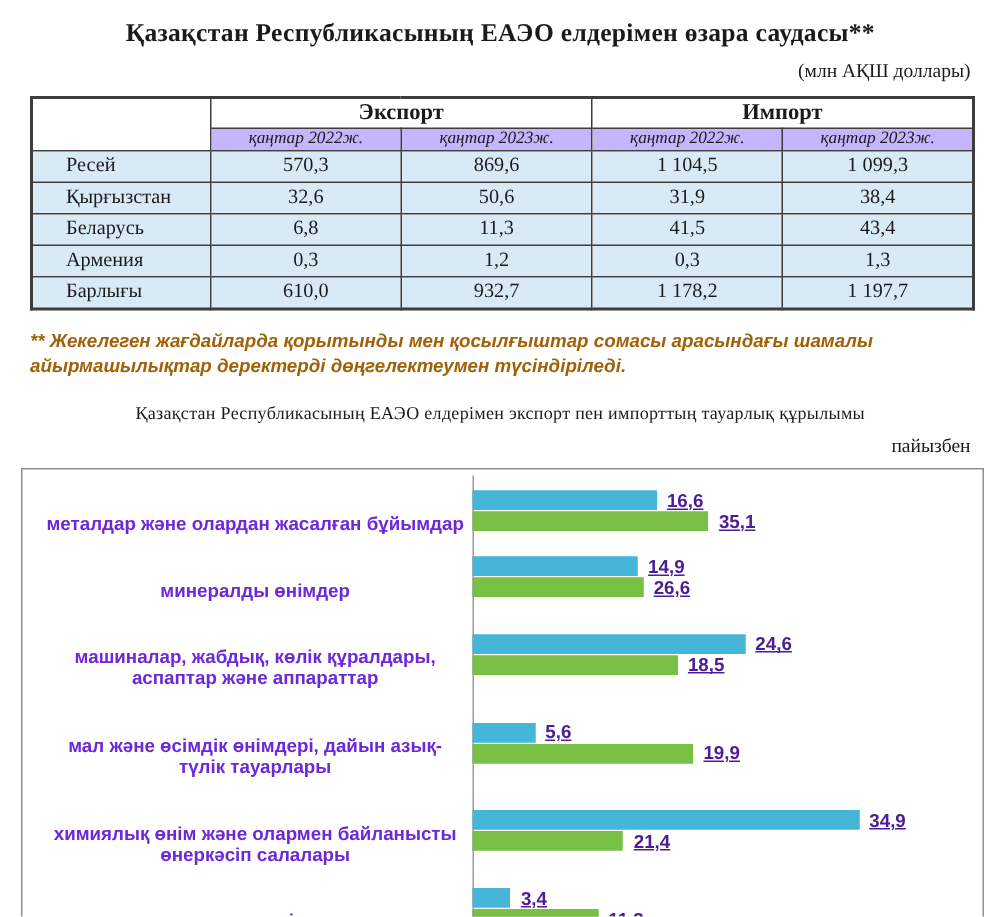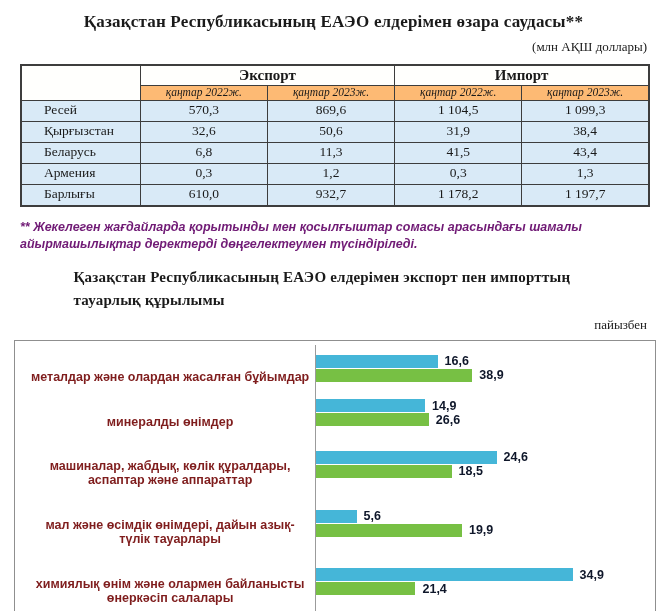--- a/index.html
+++ b/index.html
@@ -21,67 +21,68 @@
     border-collapse:collapse;table-layout:fixed;
     width:630px;margin:9px 0 0 20px;
     border:2px solid #3d3d3d;
   }
   table.trade th,table.trade td{border:1px solid #3d3d3d;overflow:hidden;}
   thead .grp th{
     font-weight:bold;font-size:15px;padding:1px 0 1px;background:#fffffd;
   }
   thead .sub th{
     font-style:italic;font-weight:normal;font-size:11.5px;
-    padding:0 0 2px;background:#fdba74;
+    padding:0 0 2px;background:#c4b5fd;
   }
   thead th.corner{background:#fffffd;}
   tbody td{
     background:#d9eaf7;font-size:13.5px;padding:1px 4px 3px;
     text-align:center;
   }
   tbody td.rlabel{text-align:left;padding-left:22px;}
   
   .footnote{
     margin:12px 22px 0 20px;
     font-family:"Liberation Sans",sans-serif;font-style:italic;
-    font-weight:600;font-size:12.5px;line-height:1.35;color:#701a75;
+    font-weight:600;font-size:12.5px;line-height:1.35;color:#a16207;
   }
   
   .chart-title{
-    font-size:15px;font-weight:bold;text-align:left;
+    font-size:12px;font-weight:normal;text-align:center;
     max-width:520px;margin:13px auto 0;line-height:1.55;letter-spacing:.2px;
   }
   .unit-note2{
     text-align:right;font-size:13px;margin:5px 20px 0 12px;
   }
   
   .chart-box{
     width:642px;box-sizing:border-box;margin:7px 0 0 14px;
     border:1px solid #8f8f8f;border-bottom:2px solid #6e6e6e;
     background:#fff;padding:11px 8px 8px 6px;
     font-family:"Liberation Sans",sans-serif;
   }
   .plot{position:relative;padding-bottom:7px;}
   .axis-v{position:absolute;left:47%;top:-7px;bottom:0;width:1px;background:#9b9b9b;}
   .axis-h{position:absolute;left:47%;right:2px;bottom:0;height:1px;background:#c2c2c2;}
   .crow{display:flex;align-items:center;margin-bottom:12px;}
   .crow:last-child{margin-bottom:0;}
   .clabel{
     width:47%;box-sizing:border-box;padding:0 6px 0 10px;
-    text-align:center;font-size:12.5px;font-weight:600;color:#7f1d1d;
+    text-align:center;font-size:12.5px;font-weight:600;color:#6d28d9;
     line-height:1.15;
     margin-top:18px;
   }
   .cbars{flex:1;min-width:0;}
   .bline{display:flex;align-items:center;height:13px;}
   .bline + .bline{margin-top:1px;}
   .bar{height:13px;}
   .bval{
-    margin-left:7px;font-size:12.5px;font-weight:bold;color:#0f172a;
+    margin-left:7px;font-size:12.5px;font-weight:bold;color:#4c1d95;
     white-space:nowrap;
+    text-decoration:underline;
   }
   .legend{
     display:flex;gap:24px;align-items:center;
     margin:9px 0 1px 128px;font-size:12.5px;color:#222;
   }
   .litem{display:flex;align-items:center;}
   .lswatch{width:11px;height:11px;display:inline-block;margin-right:6px;}
 </style>
 </head>
 <body>
@@ -164,21 +165,21 @@
       <div class="axis-h"></div>
     <div class="crow">
           <div class="clabel">металдар және олардан жасалған бұйымдар</div>
           <div class="cbars">
             <div class="bline">
               <div class="bar" style="width: 36.8889%; background: linear-gradient(rgb(69, 182, 216) 0%, rgb(69, 182, 216) 100%) rgb(69, 182, 216);"></div>
               <span class="bval">16,6</span>
             </div>
             <div class="bline">
               <div class="bar" style="width: 47.3333%; background: linear-gradient(rgb(119, 192, 68) 0%, rgb(119, 192, 68) 100%) rgb(119, 192, 68);"></div>
-              <span class="bval">38,9</span>
+              <span class="bval">35,1</span>
             </div>
           </div>
         </div>
         <div class="crow">
           <div class="clabel">минералды өнімдер</div>
           <div class="cbars">
             <div class="bline">
               <div class="bar" style="width: 33.1111%; background: linear-gradient(rgb(69, 182, 216) 0%, rgb(69, 182, 216) 100%) rgb(69, 182, 216);"></div>
               <span class="bval">14,9</span>
             </div>

